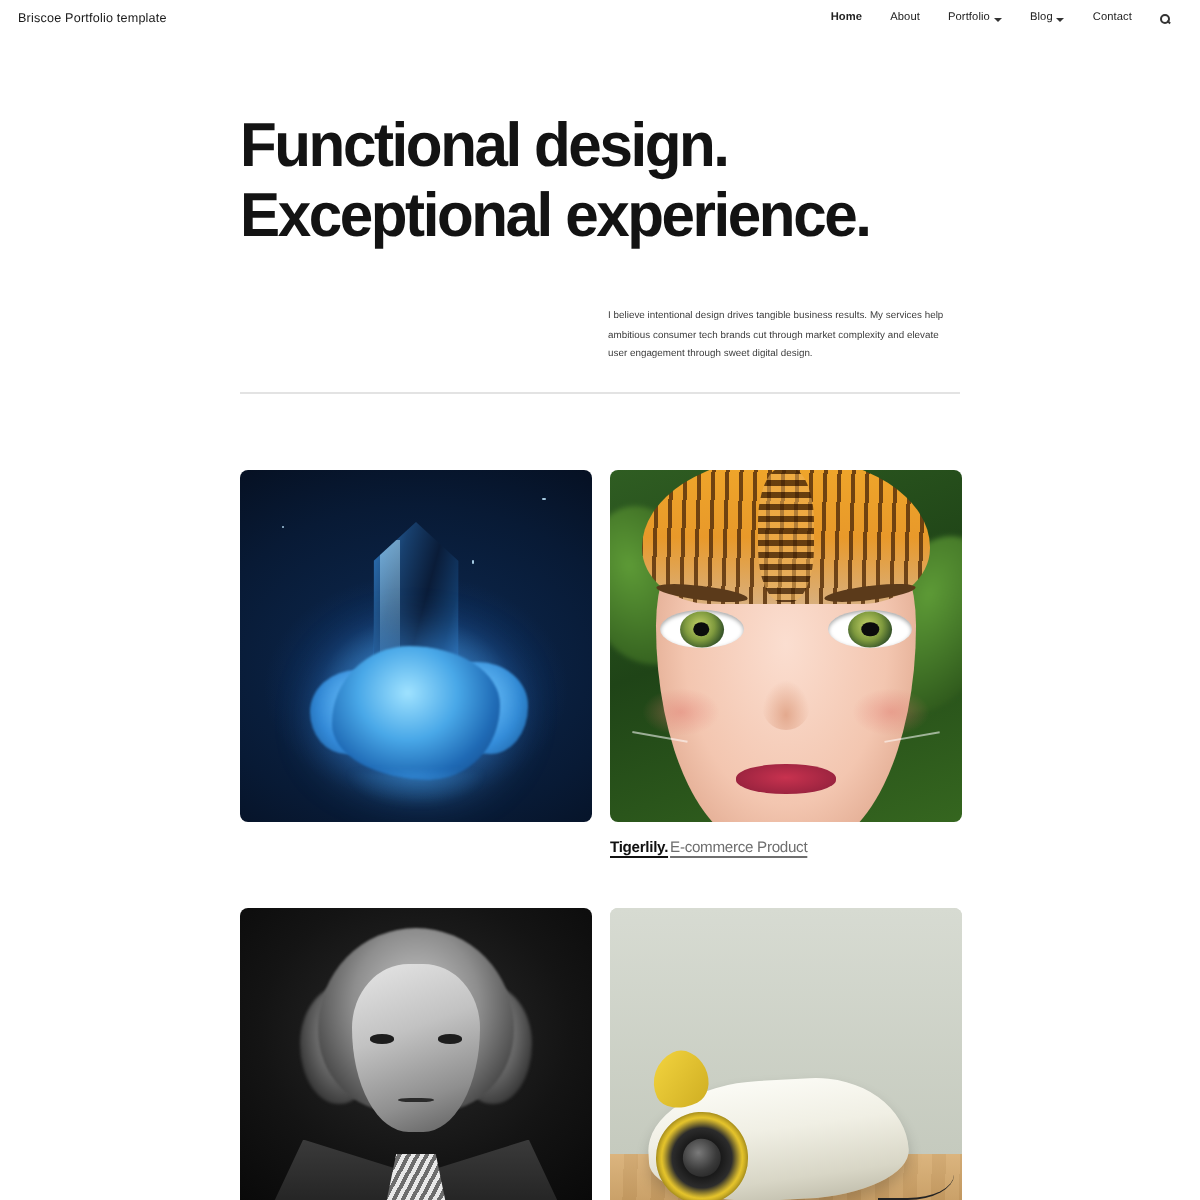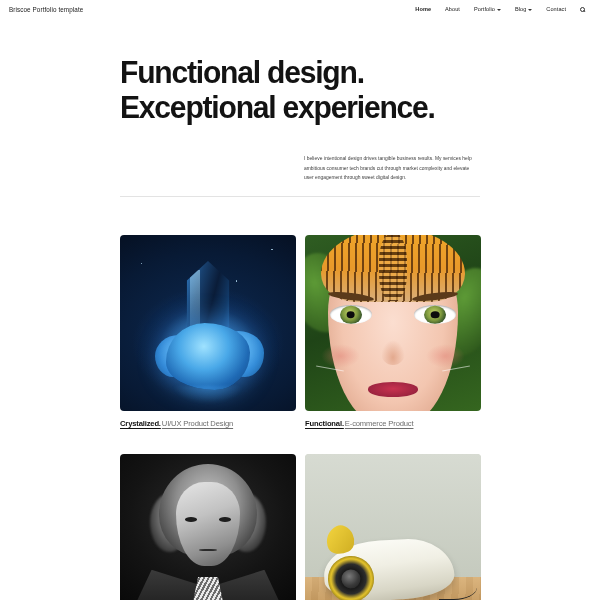--- a/index.html
+++ b/index.html
@@ -391,23 +391,20 @@
       <div class="thumb art-crystal">
         <span class="spark" style="left:86%;top:8%"></span>
         <span class="spark" style="left:12%;top:16%"></span>
         <span class="spark" style="left:66%;top:26%"></span>
         <span class="spark" style="left:24%;top:72%"></span>
         <div class="shard"></div>
         <div class="rock2"></div>
         <div class="rock3"></div>
         <div class="rock"></div>
         <div class="refl"></div>
-      </div>
-      <div class="caption">
-        <span class="t">Crystalized.</span><span class="s">UI/UX Product Design</span>
       </div>
     </article>
 
     <article class="card">
       <div class="thumb art-tiger">
         <div class="leafA"></div>
         <div class="leafB"></div>
         <div class="face"></div>
         <div class="cheek l"></div>
         <div class="cheek r"></div>
@@ -419,21 +416,21 @@
           </div>
         <div class="eye r">
             <div class="iris"></div>
           </div>
         <div class="nose"></div>
         <div class="whisk l"></div>
         <div class="whisk r"></div>
         <div class="lips"></div>
       </div>
       <div class="caption">
-        <span class="t">Functional.</span><span class="s">E-commerce Product</span>
+        <span class="t">Tigerlily.</span><span class="s">E-commerce Product</span>
       </div>
     </article>
 
   </section>
 
   <section class="grid row2">
 
     <article class="card">
       <div class="thumb art-portrait">
         <div class="p-hair2"></div>

